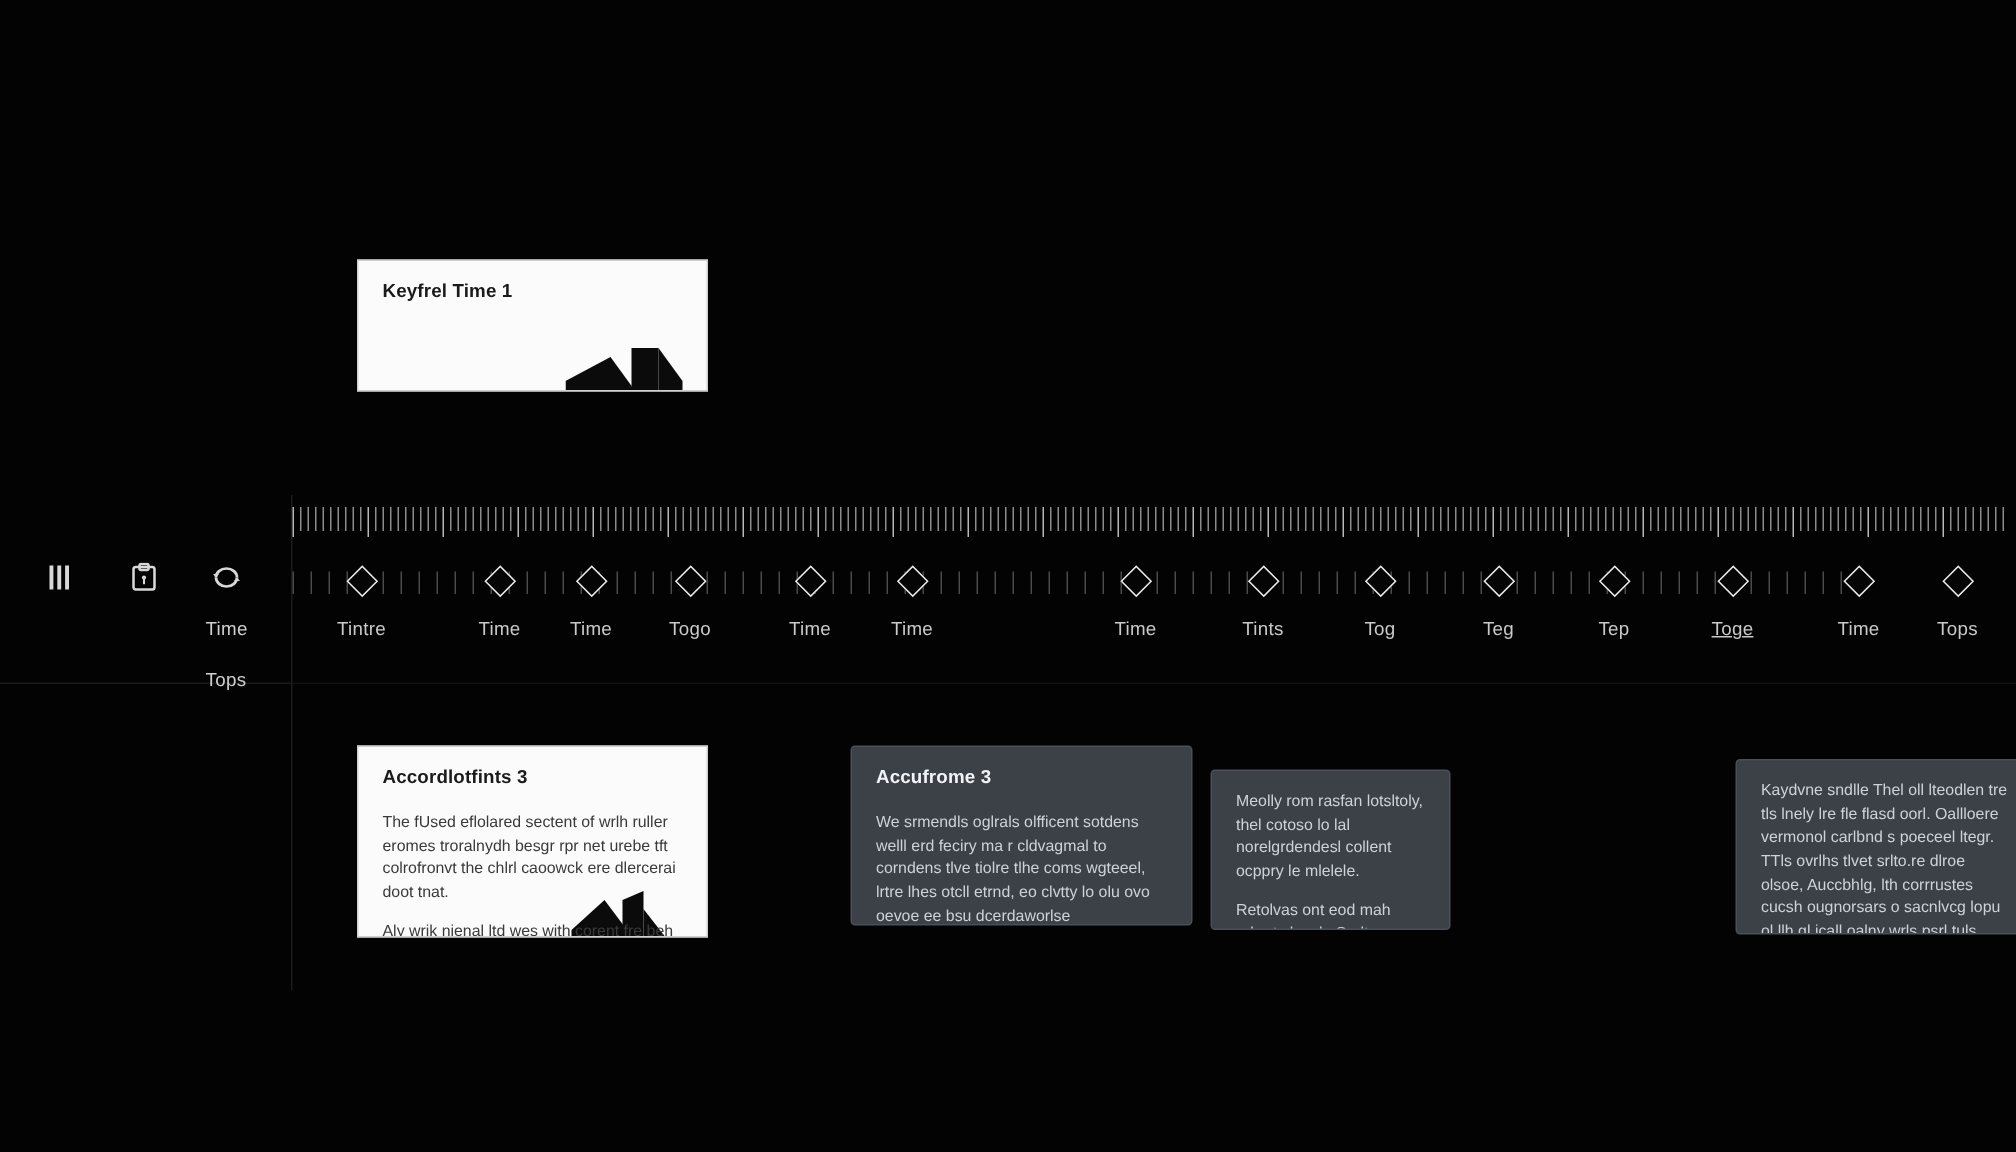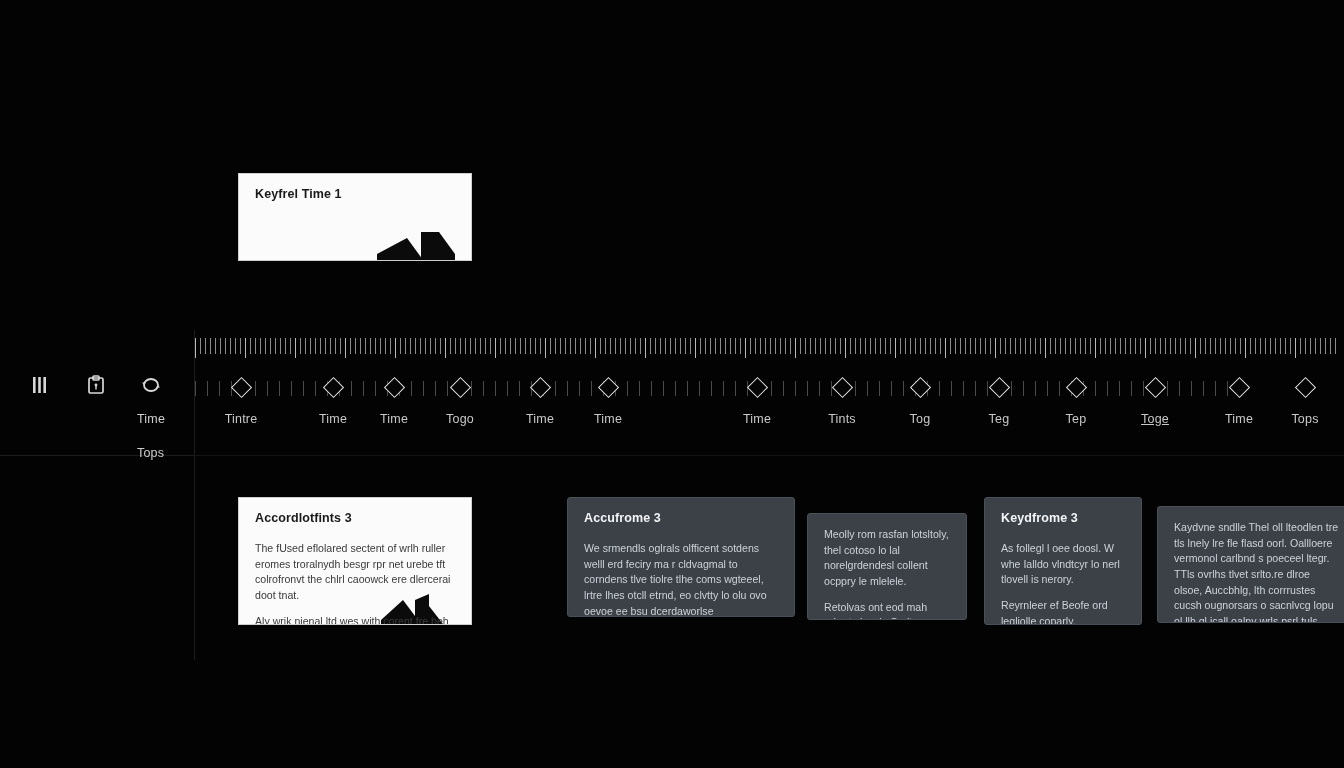--- a/index.html
+++ b/index.html
@@ -666,27 +666,20 @@
     </div>
   </div>
 
   <div class="card card-dark" id="card-note">
     <div class="card-inner">
       <div class="card-p">Meolly rom rasfan lotsltoly, thel cotoso lo lal norelgrdendesl collent ocppry le mlelele.</div>
       <div class="card-p">Retolvas ont eod mah orlorrt slocgly Corlten.</div>
     </div>
   </div>
 
-  <div class="card card-dark" id="card-keyframe-3">
-    <div class="card-inner">
-      <div class="card-title">Keydfrome 3</div>
-      <div class="card-p">As follegl l oee doosl. W whe Ialldo vlndtcyr lo nerl tlovell is nerory.</div>
-      <div class="card-p">Reyrnleer ef Beofe ord leqliolle coparly.</div>
-    </div>
-  </div>
 
   <div class="card card-dark" id="card-keyframe-edge">
     <div class="card-inner">
       <div class="card-p">Kaydvne sndlle Thel oll lteodlen tre tls lnely lre fle flasd oorl. Oallloere vermonol carlbnd s poeceel ltegr. TTls ovrlhs tlvet srlto.re dlroe olsoe, Auccbhlg, lth corrrustes cucsh ougnorsars o sacnlvcg lopu ol llh gl icall oalny wrls psrl tuls lcte.</div>
     </div>
   </div>
 
 </div>
 
 </body></html>

